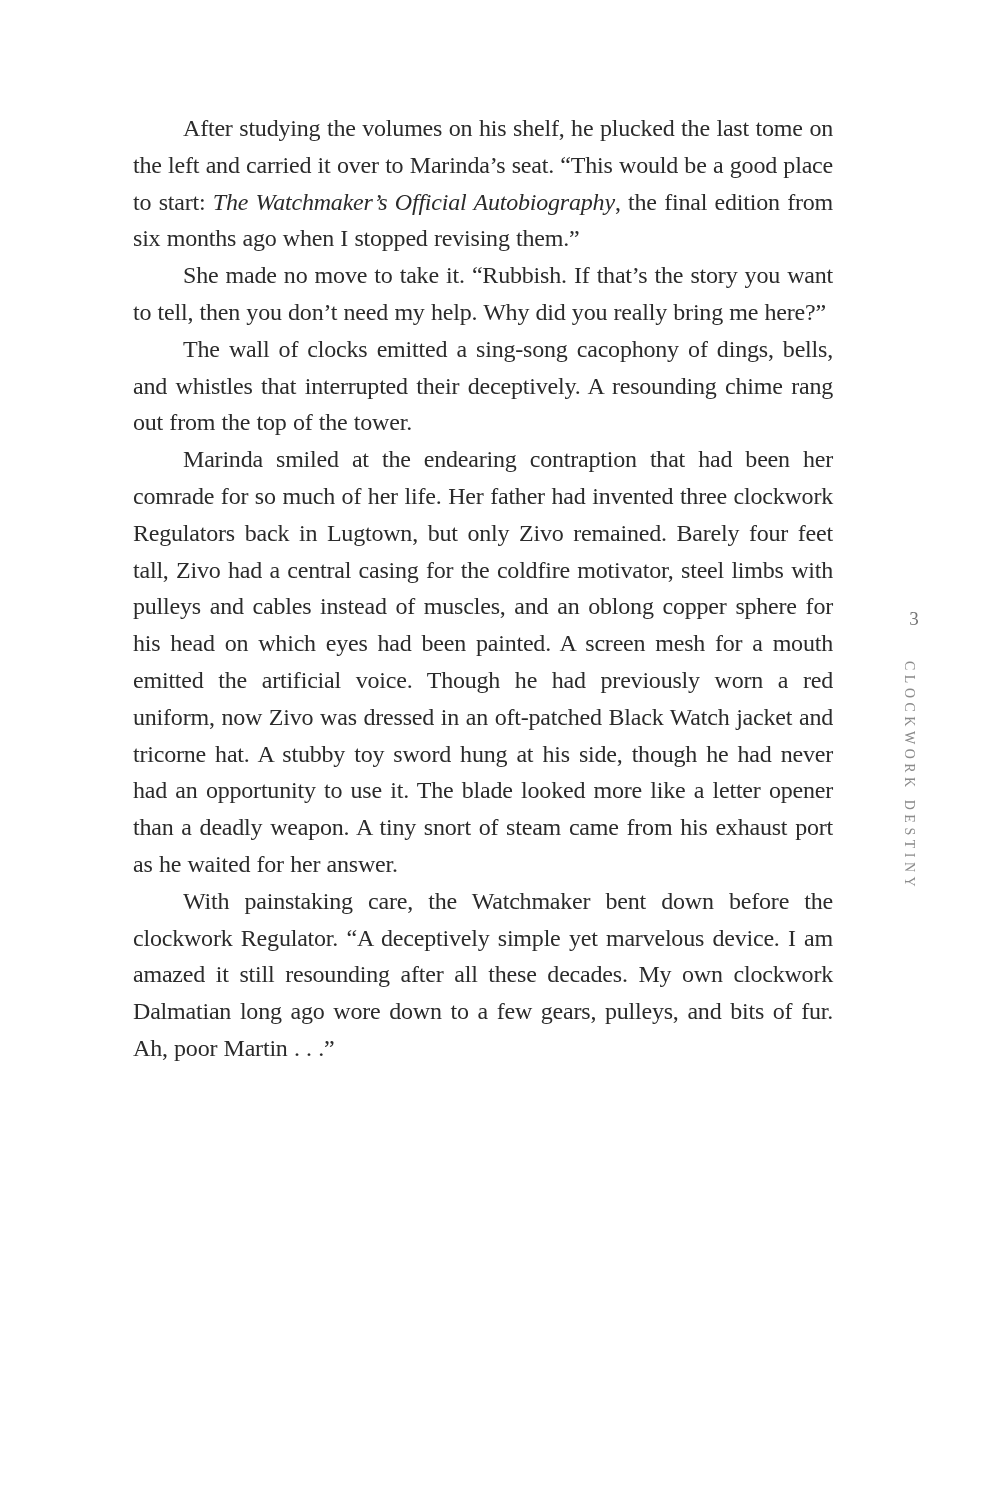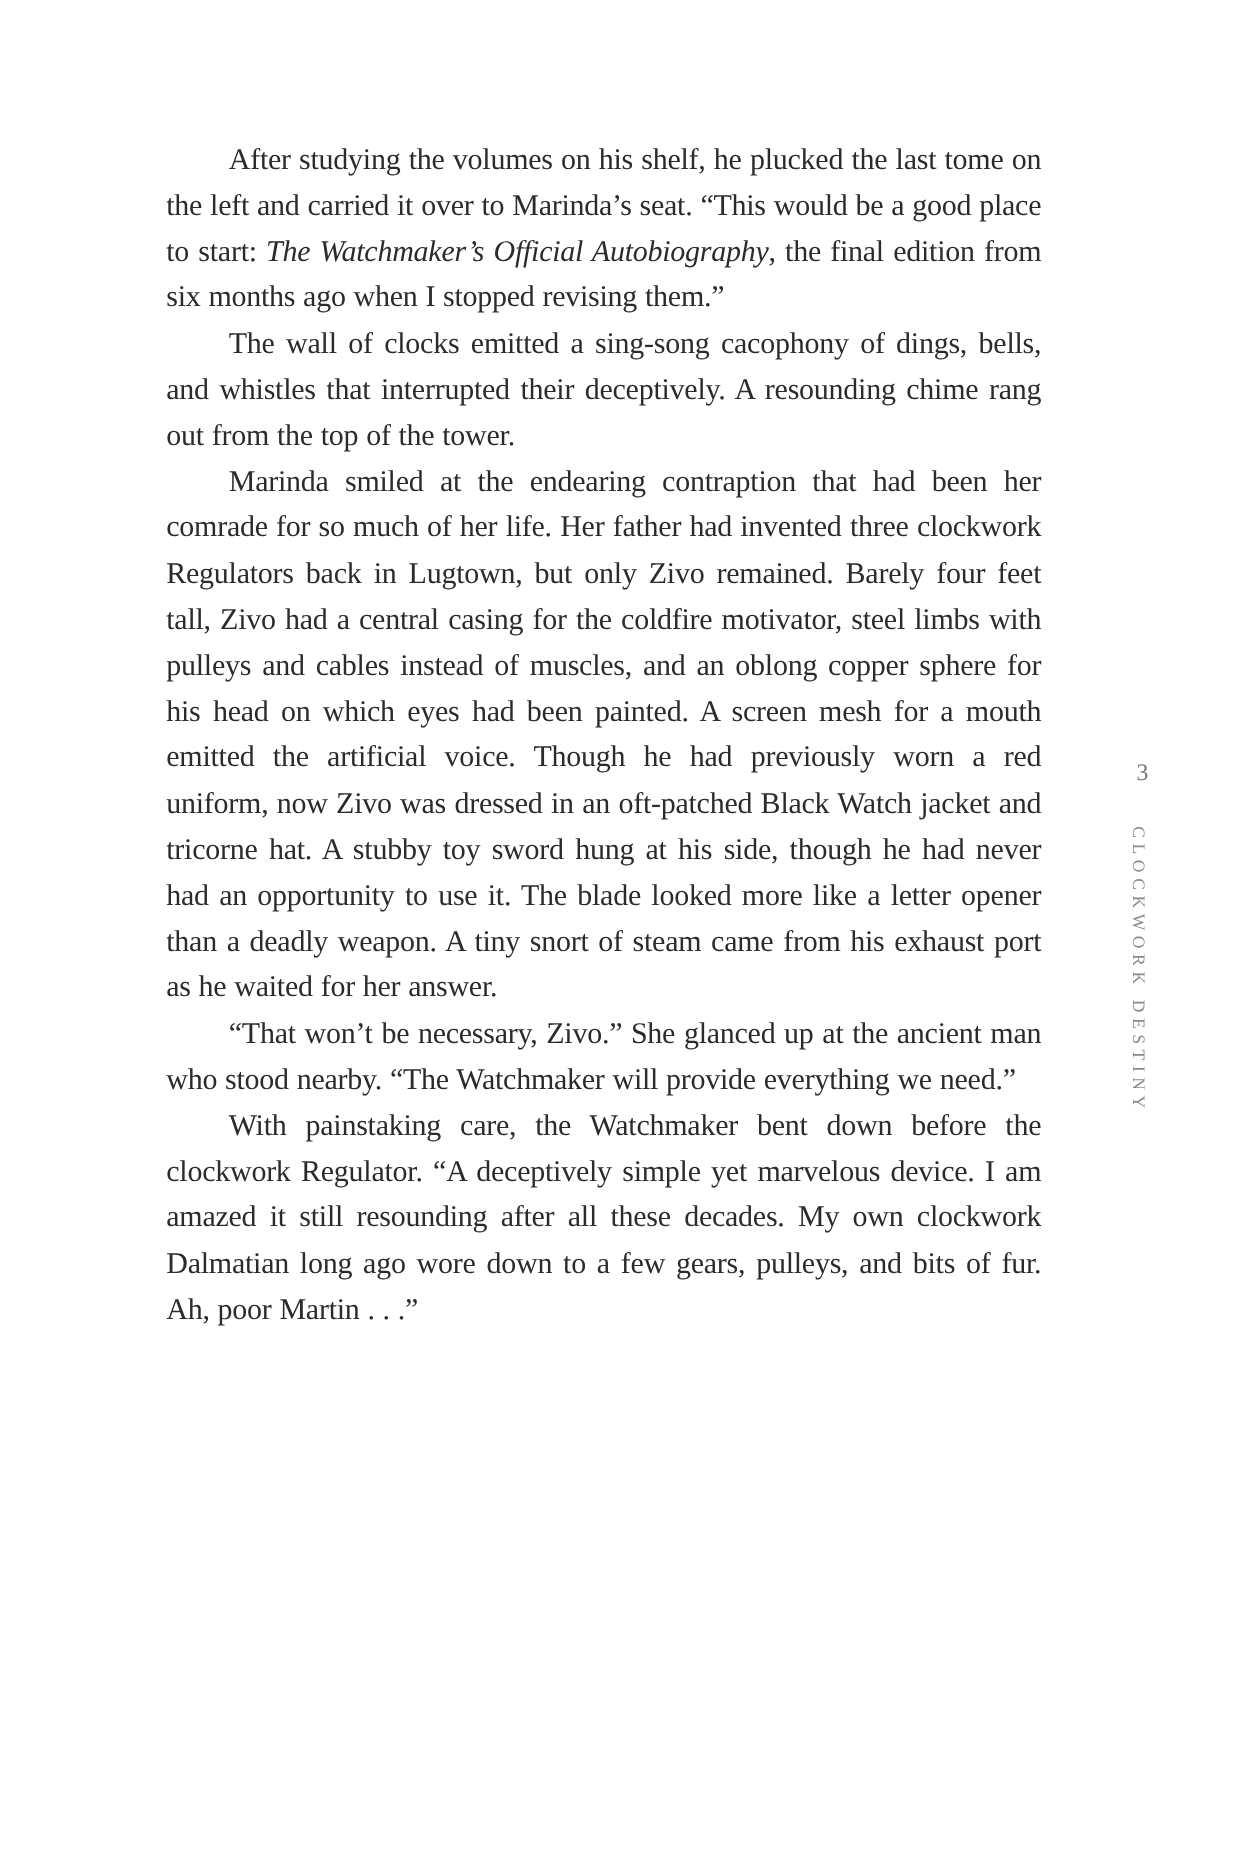--- a/index.html
+++ b/index.html
@@ -57,23 +57,23 @@
   }
 </style>
 </head>
 <body>
 
 <div class="book-page">
 
   <div class="body-text">
 
   <p class="para">After studying the volumes on his shelf, he plucked the last tome on the left and carried it over to Marinda’s seat. “This would be a good place to start: <em>The Watchmaker’s Official Autobiography</em>, the final edition from six months ago when I stopped revising them.”</p>
+      <p class="para">She made no move to take it. “Rubbish. If that’s the story you want to tell, then you don’t need my help. Why did you really bring me here?”</p>
       <p class="para">The wall of clocks emitted a sing-song cacophony of dings, bells, and whistles that interrupted their deceptively. A resounding chime rang out from the top of the tower.</p>
       <p class="para">Marinda smiled at the endearing contraption that had been her comrade for so much of her life. Her father had invented three clockwork Regulators back in Lugtown, but only Zivo remained. Barely four feet tall, Zivo had a central casing for the coldfire motivator, steel limbs with pulleys and cables instead of muscles, and an oblong copper sphere for his head on which eyes had been painted. A screen mesh for a mouth emitted the artificial voice. Though he had previously worn a red uniform, now Zivo was dressed in an oft-patched Black Watch jacket and tricorne hat. A stubby toy sword hung at his side, though he had never had an opportunity to use it. The blade looked more like a letter opener than a deadly weapon. A tiny snort of steam came from his exhaust port as he waited for her answer.</p>
-      <p class="para">“That won’t be necessary, Zivo.” She glanced up at the ancient man who stood nearby. “The Watchmaker will provide everything we need.”</p>
       <p class="para">With painstaking care, the Watchmaker bent down before the clockwork Regulator. “A deceptively simple yet marvelous device. I am amazed it still resounding after all these decades. My own clockwork Dalmatian long ago wore down to a few gears, pulleys, and bits of fur. Ah, poor Martin . . .”</p>
     </div>
 
   <div class="page-number">3</div>
 
   <div class="running-title">CLOCKWORK DESTINY</div>
 
 </div>
 
 </body></html>

